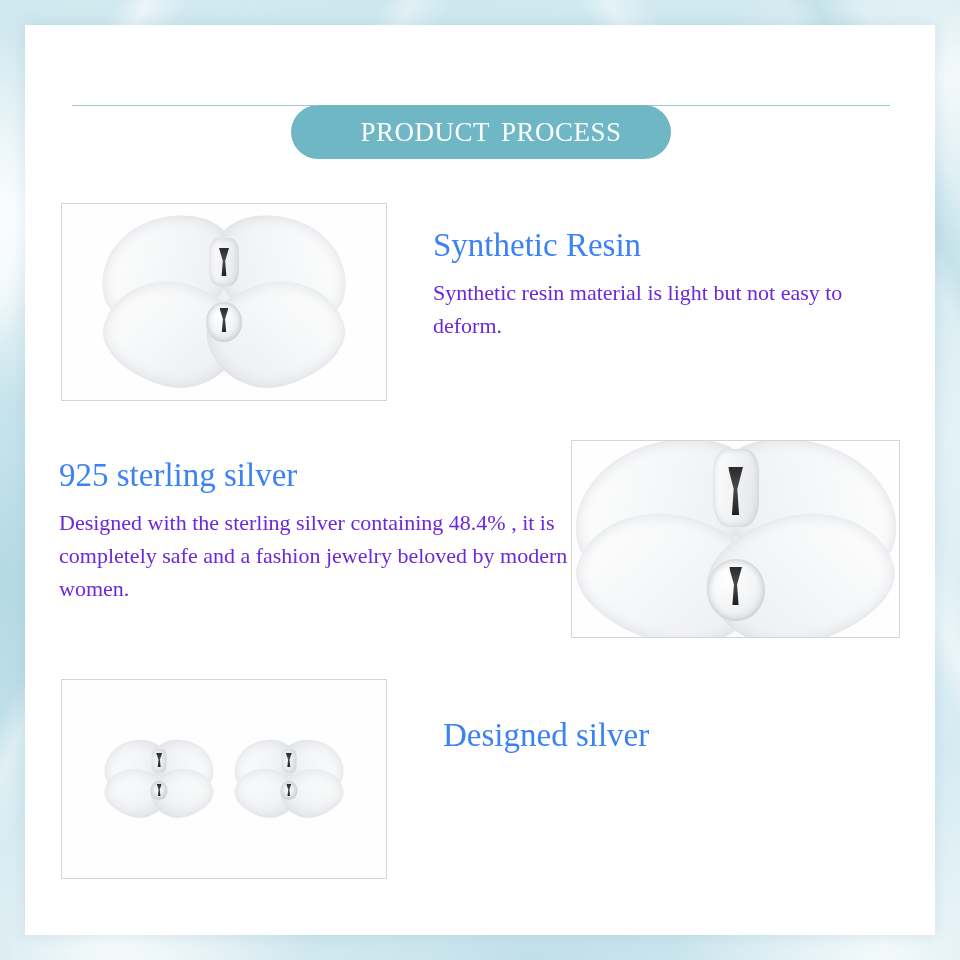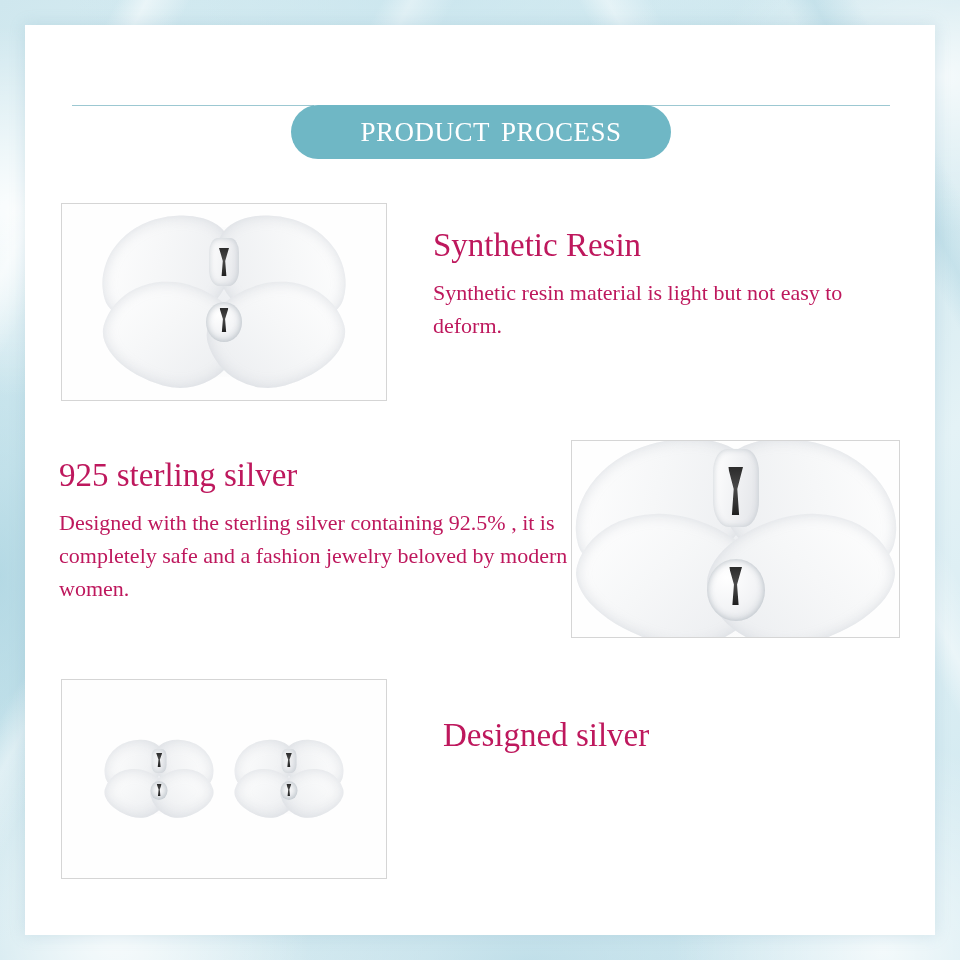--- a/index.html
+++ b/index.html
@@ -97,27 +97,27 @@
     border: 1px solid #d5d5d5;
     background: #ffffff;
     overflow: hidden;
     z-index: 3;
   }
 
   .txt { position: absolute; z-index: 3; }
   .txt h2 {
     font-weight: 400;
     font-size: 33px;
-    color: #be185d;
+    color: #3b82f6;
     line-height: 1.05;
     white-space: nowrap;
   }
   .txt p {
     font-size: 22px;
-    color: #be185d;
+    color: #6d28d9;
     line-height: 33px;
     margin-top: 13px;
   }
 
   
   #photo-1 { left: 36px;  top: 178px; width: 326px; height: 198px; }
   #text-1  { left: 408px; top: 203px; width: 420px; }
 
   
   #photo-2 { left: 546px; top: 415px; width: 329px; height: 198px; }
@@ -237,21 +237,21 @@
       </div>
     </div>
 
     <div class="txt" id="text-1">
       <h2>Synthetic Resin</h2>
       <p>Synthetic resin material is light but not easy to deform.</p>
     </div>
 
     <div class="txt" id="text-2">
       <h2>925 sterling silver</h2>
-      <p>Designed with the sterling silver containing 92.5% , it is completely safe and a fashion jewelry beloved by modern women.</p>
+      <p>Designed with the sterling silver containing 48.4% , it is completely safe and a fashion jewelry beloved by modern women.</p>
     </div>
 
     <div class="photo" id="photo-2">
       <div class="scene">
         <div class="bow">
           <div class="halo"></div>
           <div class="wing tl"></div>
           <div class="wing tr"></div>
           <div class="wing bl"></div>
           <div class="wing br"></div>

